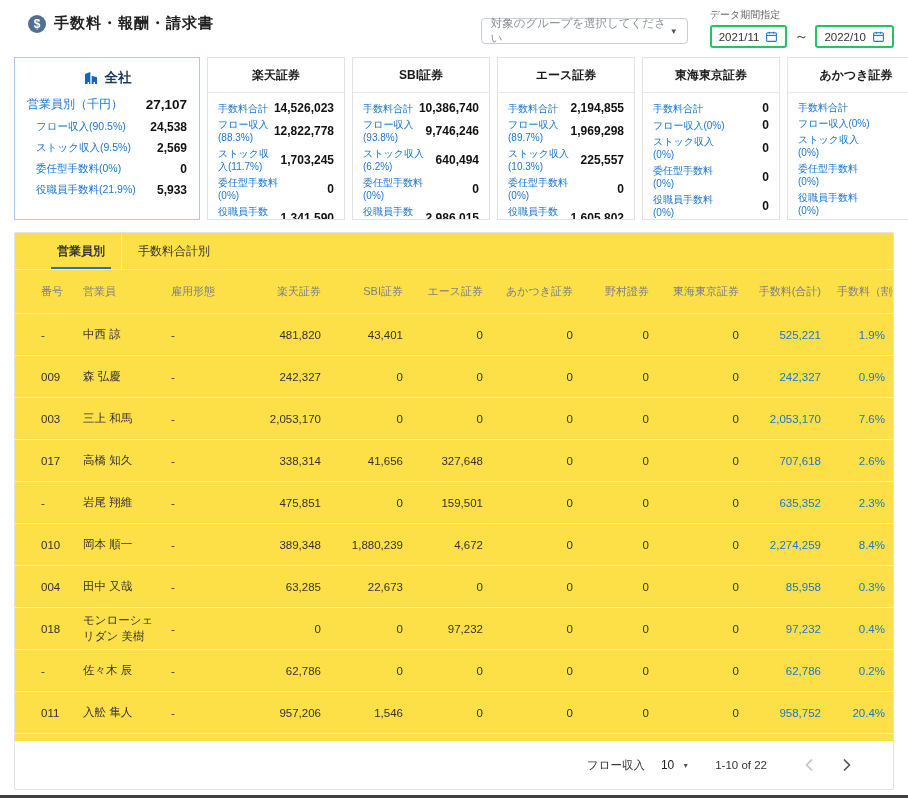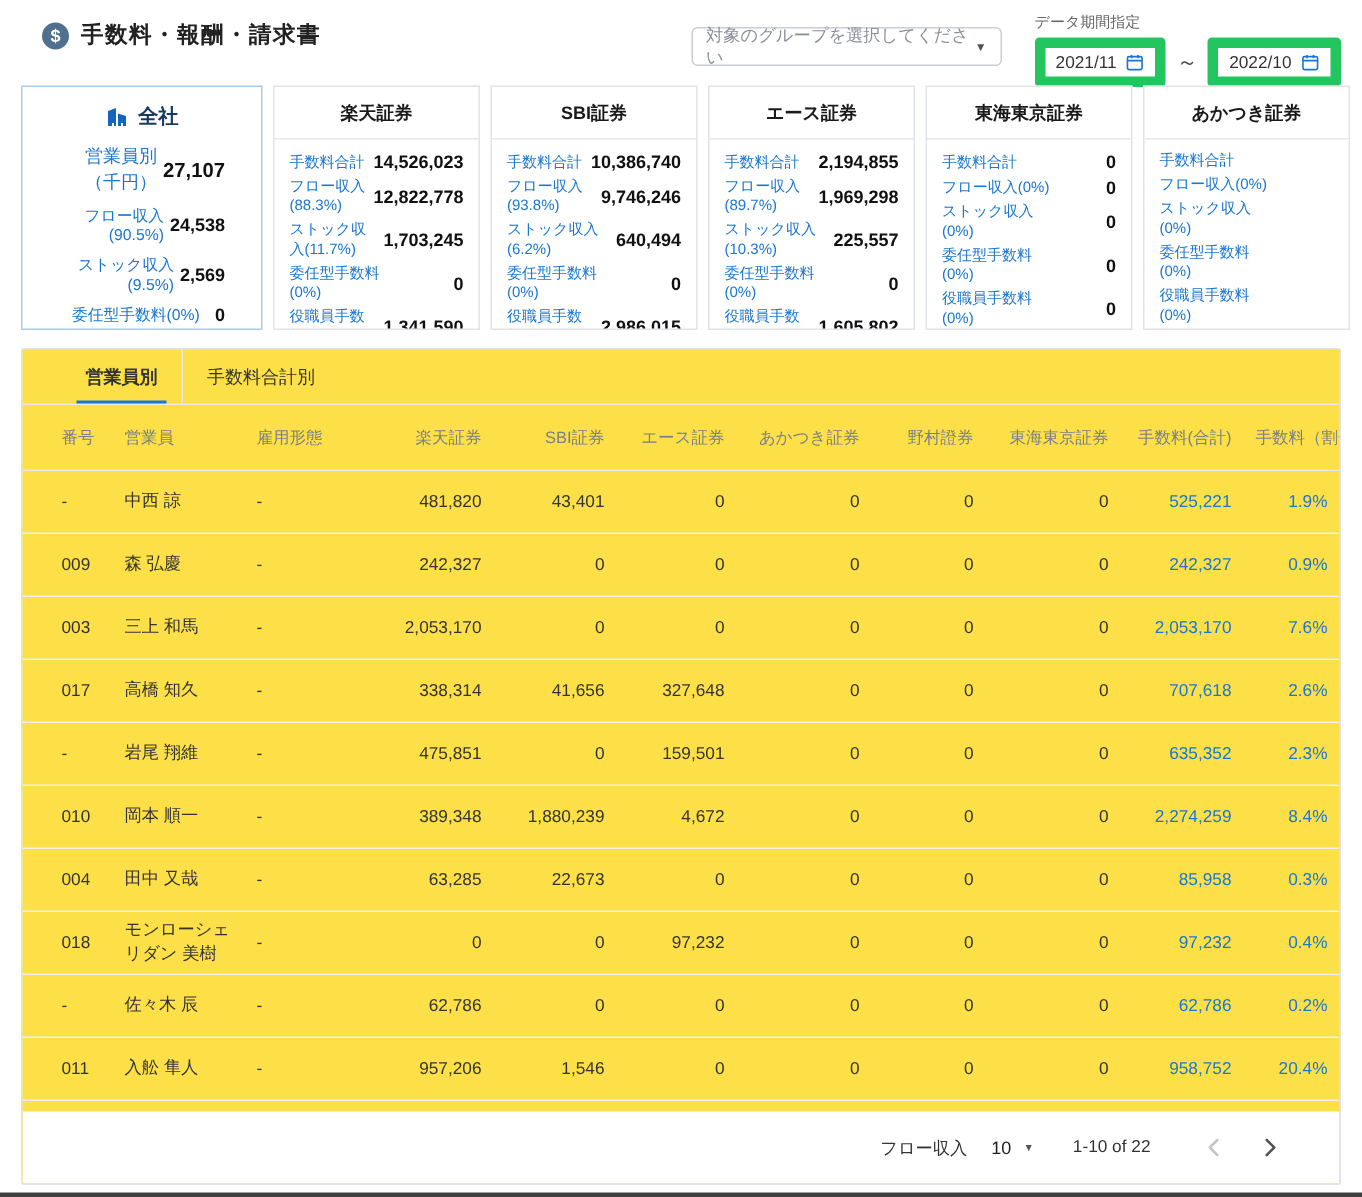--- a/index.html
+++ b/index.html
@@ -14,27 +14,27 @@
   .topbar { display:flex; justify-content:space-between; align-items:flex-start; padding:6px 14px 0 28px; height:52px; }
   .title-wrap { display:flex; align-items:center; gap:8px; padding-top:8px; }
   .logo { width:18px; height:18px; border-radius:50%; background:#51708f; color:#fff; font-size:12px; font-weight:bold; display:flex; align-items:center; justify-content:center; flex:none; }
   .page-title { font-size:15px; font-weight:bold; color:#222; letter-spacing:1px; }
   .controls { display:flex; align-items:flex-start; gap:22px; }
   .group-select { width:207px; height:26px; border:1px solid #c9ced6; border-radius:4px; display:flex; align-items:center; justify-content:space-between; padding:0 9px; margin-top:12px; cursor:pointer; background:#fff; }
   .group-placeholder { color:#8a9099; font-size:11.5px; }
   .caret { font-size:8px; color:#555; }
   .period-label { font-size:10px; color:#666; margin:2px 0 3px; }
   .period-row { display:flex; align-items:center; gap:7px; }
-  .date-input { display:flex; align-items:center; gap:6px; border:7px solid #22c55e; border-radius:3px; padding:3px 7px; font-size:11.5px; color:#333; cursor:pointer; background:#fff; }
+  .date-input { display:flex; align-items:center; gap:6px; border:2px solid #22c55e; border-radius:3px; padding:3px 7px; font-size:11.5px; color:#333; cursor:pointer; background:#fff; }
   .tilde { font-size:14px; color:#444; }
 
   
   .cards { display:flex; gap:7px; padding:5px 0 0 14px; }
   .card { background:#fff; border:1px solid #e0e3e8; height:163px; overflow:hidden; flex:none; }
-  .company-card { width:161px; border-color:#a9cbe9; padding:8px 24px 6px;text-align:right; }
+  .company-card { width:186px; border-color:#a9cbe9; padding:8px 12px 6px; }
   .company-head { display:flex; justify-content:center; align-items:center; gap:6px; font-weight:bold; color:#173a5e; font-size:13.5px; padding:3px 0 9px; }
   .company-body .stat-row { display:flex; justify-content:space-between; align-items:center; margin-bottom:7px; gap:4px; }
   .stat-label { color:#1976d2; }
   .stat-row.primary .stat-label { font-size:12px; }
   .stat-row.primary .stat-value { font-size:13.5px; font-weight:bold; color:#111; }
   .stat-row.sub { padding-left:9px; }
   .stat-row.sub .stat-label { font-size:10.5px; }
   .stat-row.sub .stat-value { font-size:12px; font-weight:bold; color:#111; }
 
   .broker-cards { display:flex; gap:7px; }

